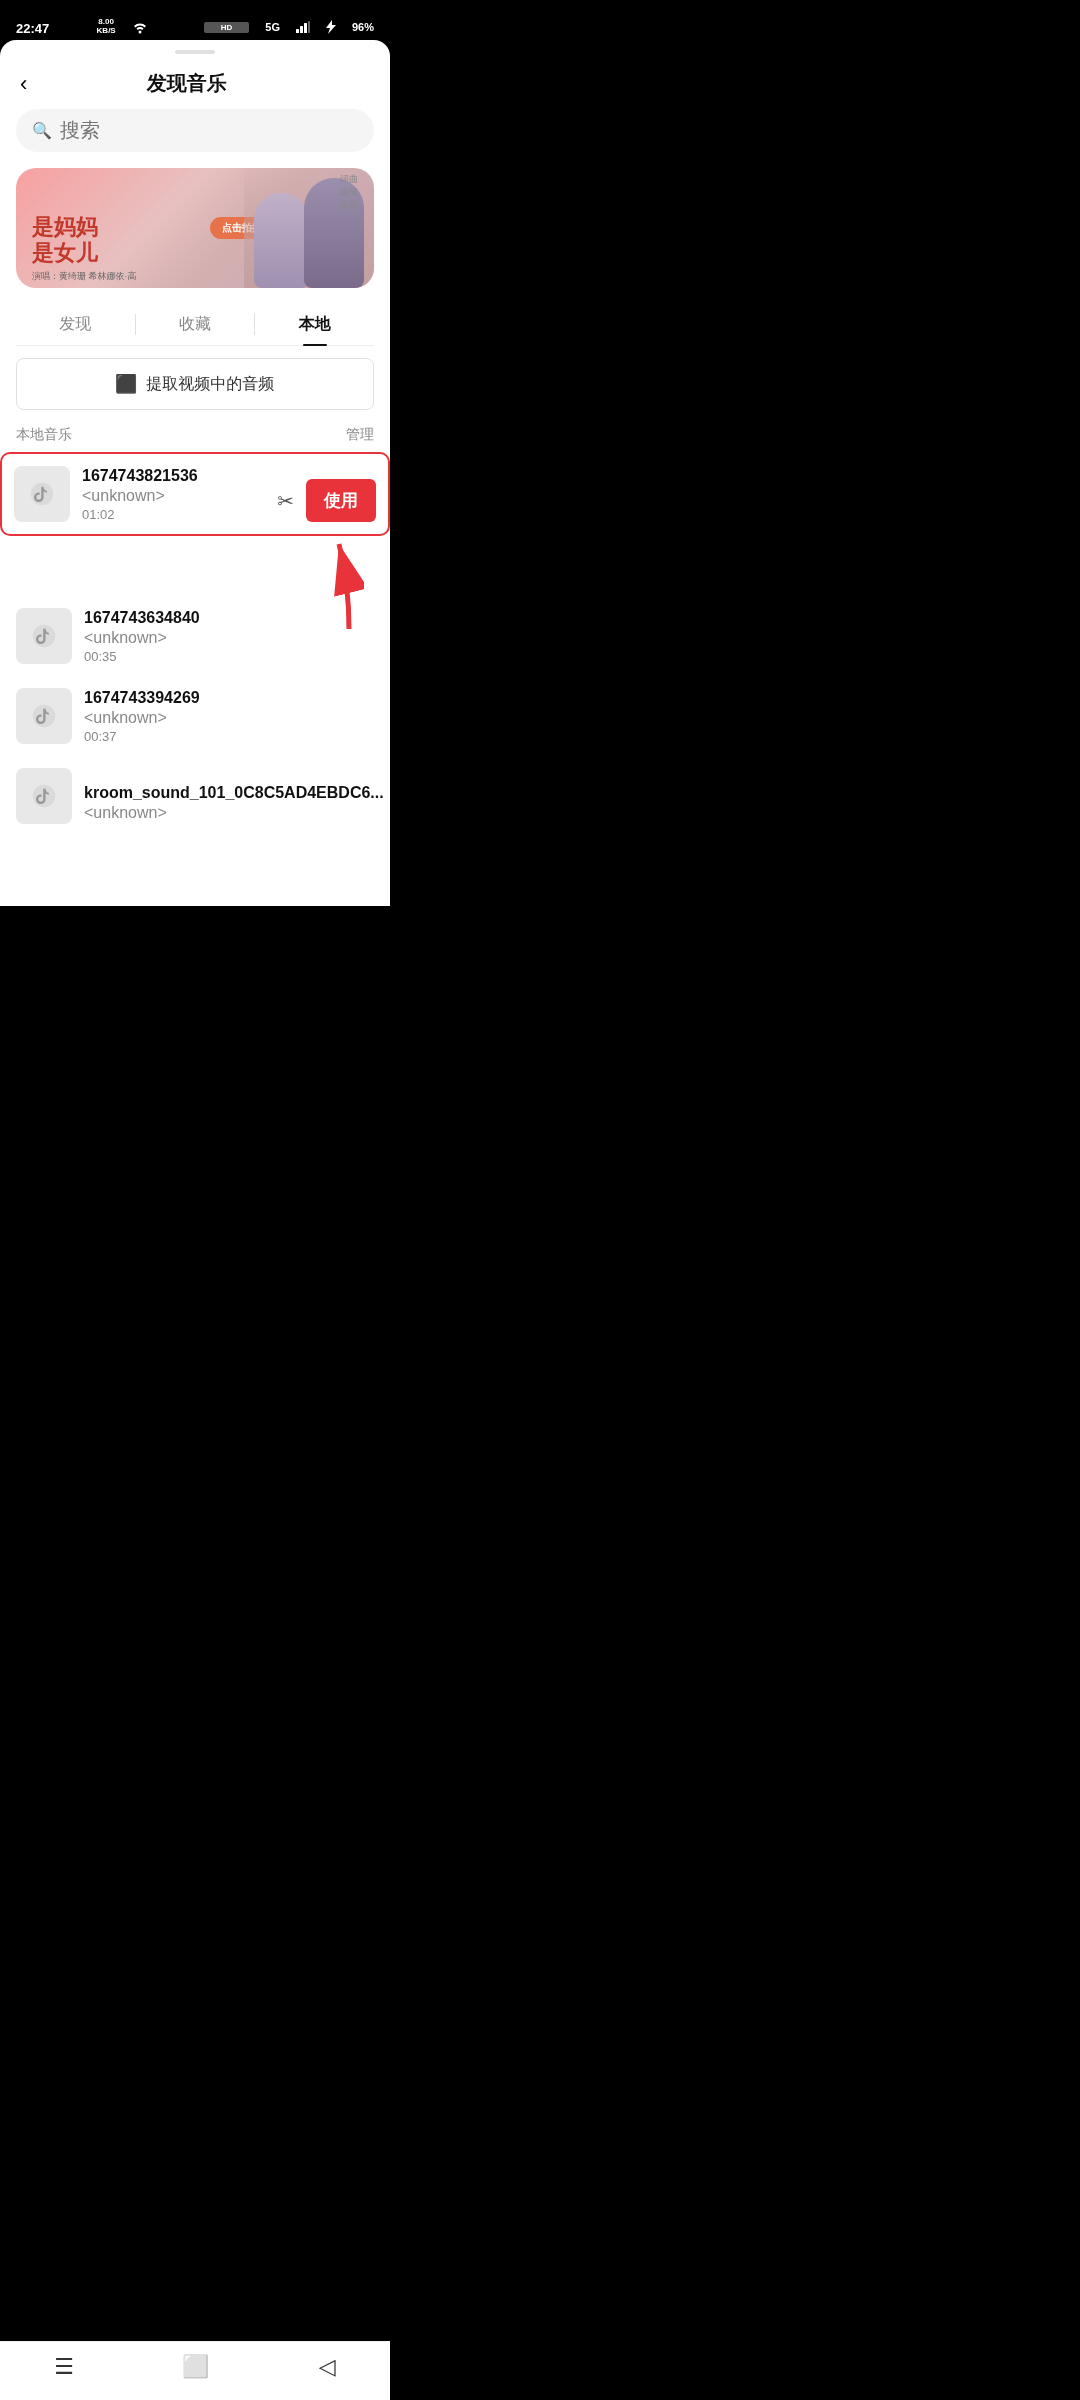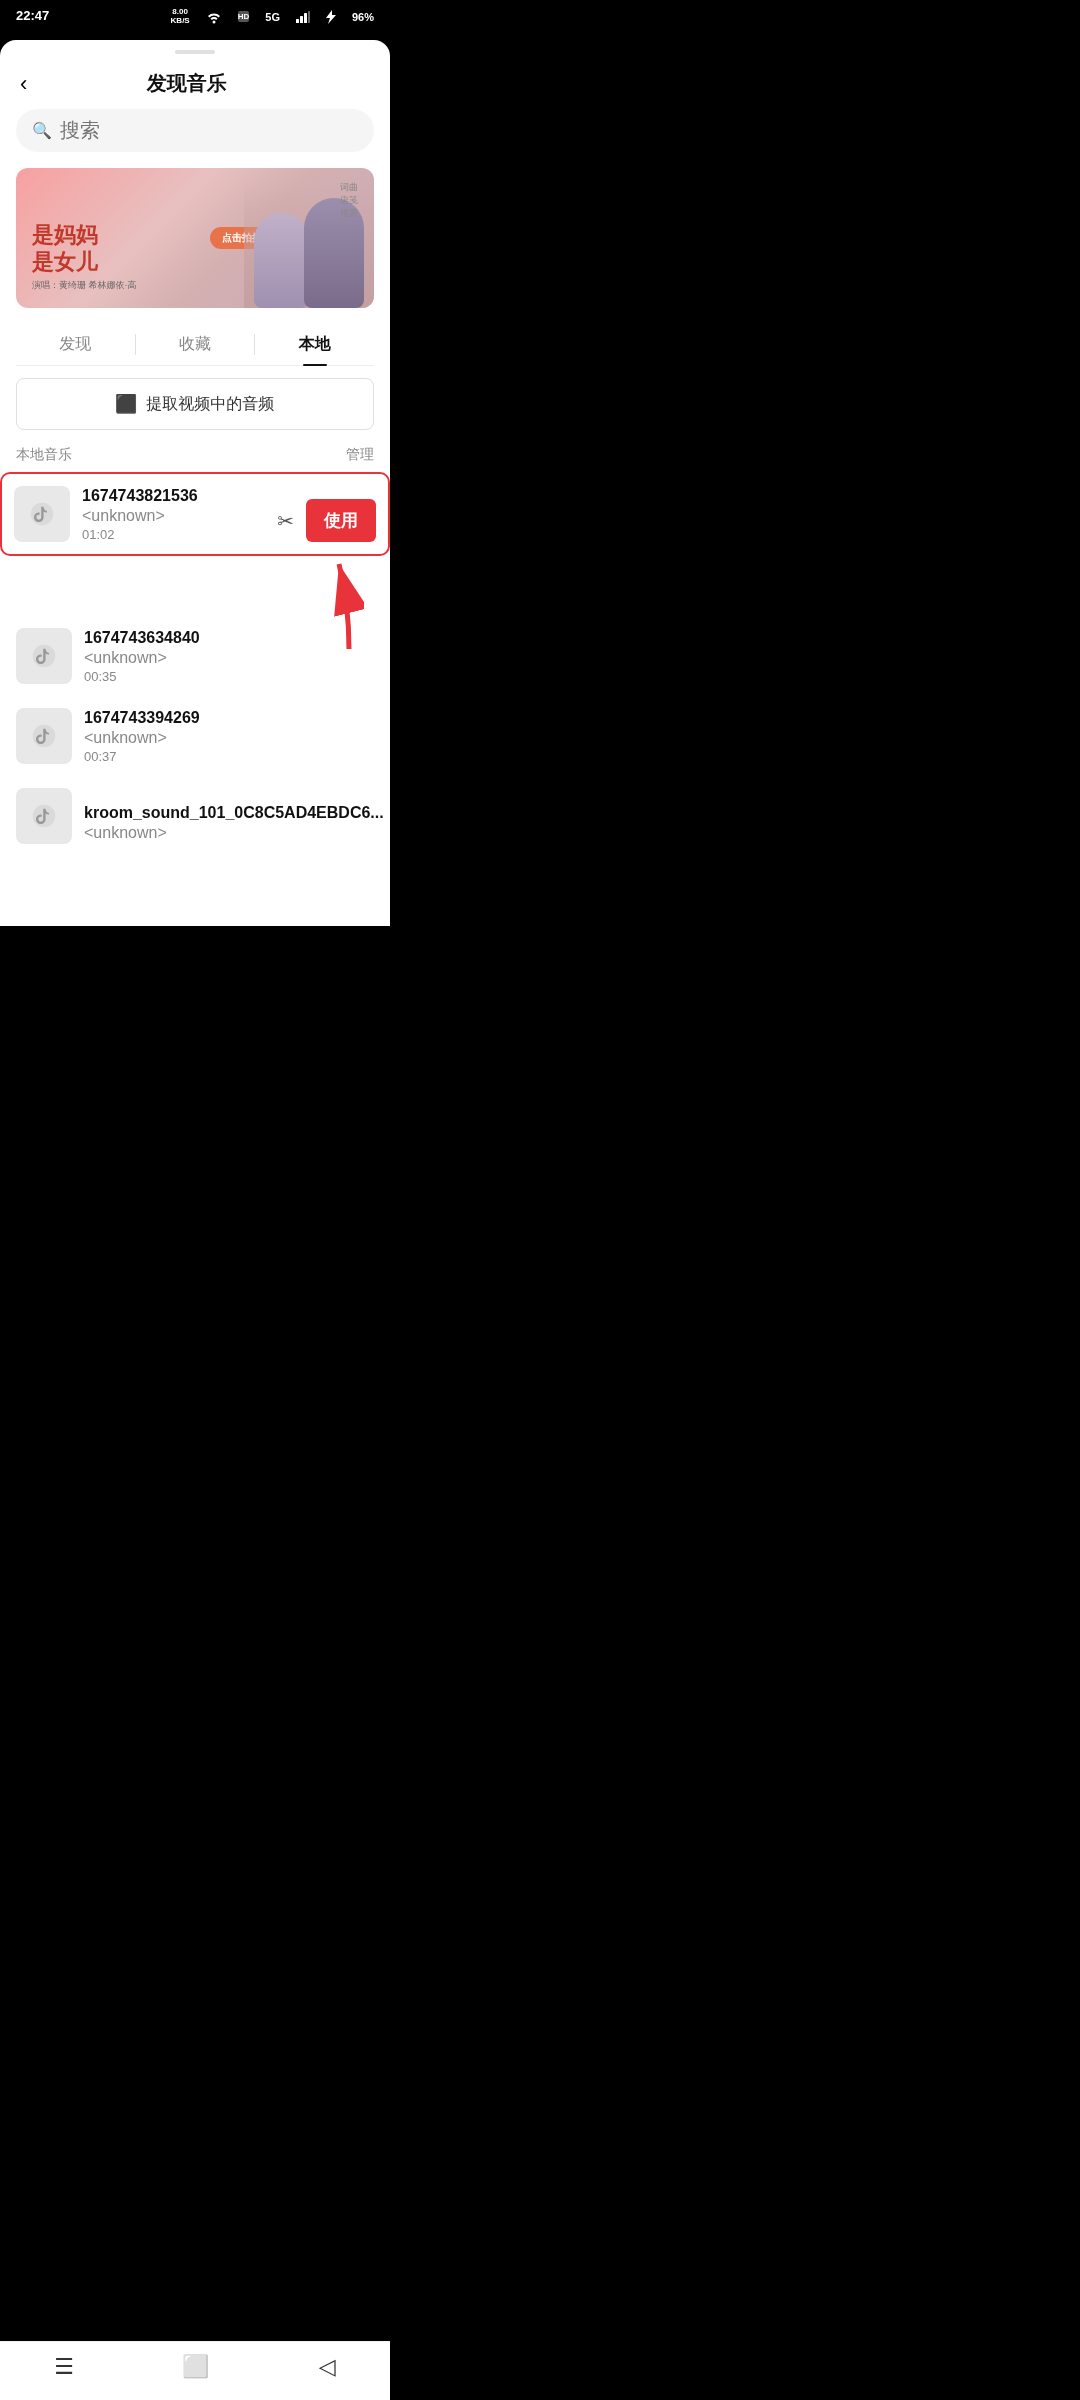--- a/index.html
+++ b/index.html
@@ -9,21 +9,21 @@
       width: 390px;
       min-height: 867px;
       font-family: -apple-system, 'PingFang SC', 'Helvetica Neue', sans-serif;
       overflow-x: hidden;
     }
 
     .status-bar {
       background: #000;
       display: flex;
       justify-content: space-between;
-      align-items: flex-start;
+      align-items: flex-end;
       padding: 8px 16px 4px;
       color: #fff;
       font-size: 13px;
       font-weight: 600;
       height: 40px;
     }
     .status-right {
       display: flex;
       align-items: center;
       gap: 16px;
@@ -90,27 +90,27 @@
       border: none;
       background: transparent;
       font-size: 20px;
       color: #999;
       outline: none;
       flex: 1;
     }
 
     .banner {
       margin: 0 16px 16px;
-      border-radius: 12px;
+      border-radius: 20px;
       overflow: hidden;
-      height: 140px;
+      height: 120px;
       background: linear-gradient(135deg, #f8a0a0 0%, #e8c0c0 40%, #d4b0b0 60%, #c8a8b8 100%);
       position: relative;
       display: flex;
-      align-items: flex-end;
+      align-items: center;
     }
     .banner-text-block {
       padding: 16px;
       z-index: 2;
       flex: 1;
     }
     .banner-main-text {
       font-size: 22px;
       font-weight: 900;
       color: #c0392b;
@@ -347,21 +347,21 @@
   <div class="status-right">
     <div class="kbs">
       <span>8.00</span>
       <span>KB/S</span>
     </div>
 
     <svg width="16" height="14" viewBox="0 0 16 14" fill="white">
       <path d="M8 10.5a1.5 1.5 0 110 3 1.5 1.5 0 010-3zm0-3.5a5 5 0 013.54 1.46l-1.42 1.42A3 3 0 008 9a3 3 0 00-2.12.88L4.46 8.46A5 5 0 018 7zm0-3.5a8.5 8.5 0 016.01 2.49l-1.42 1.42A6.5 6.5 0 008 5.5a6.5 6.5 0 00-4.59 1.91L2 5.99A8.5 8.5 0 018 3.5z"></path>
     </svg>
 
-    <span style="background:#555;color:#fff;font-size:8px;padding:1px 0;border-radius:2px;font-weight:700;">HD</span>
+    <span style="background:#555;color:#fff;font-size:8px;padding:1px 17px;border-radius:2px;font-weight:700;margin-left:40px;">HD</span>
 
     <span style="font-size:11px;font-weight:700;">5G</span>
 
     <svg width="14" height="12" viewBox="0 0 14 12" fill="white">
       <rect x="0" y="8" width="3" height="4" rx="0.5"></rect>
       <rect x="4" y="5" width="3" height="7" rx="0.5"></rect>
       <rect x="8" y="2" width="3" height="10" rx="0.5"></rect>
       <rect x="12" y="0" width="2" height="12" rx="0.5" opacity="0.4"></rect>
     </svg>
 

